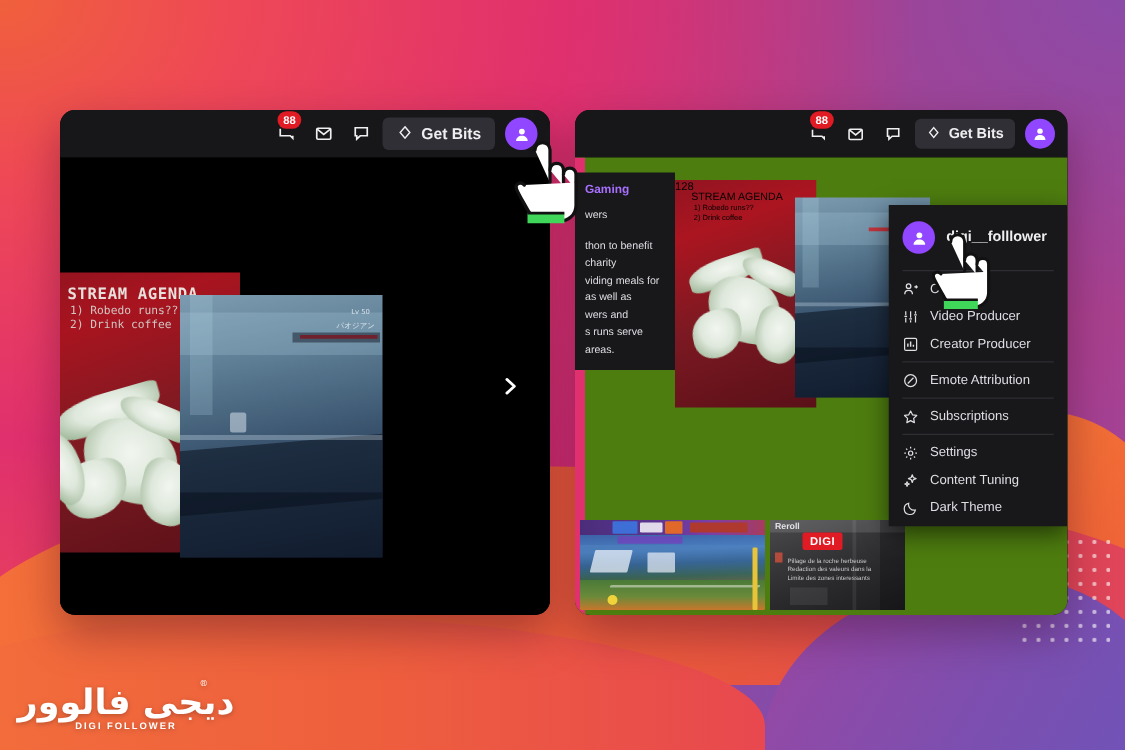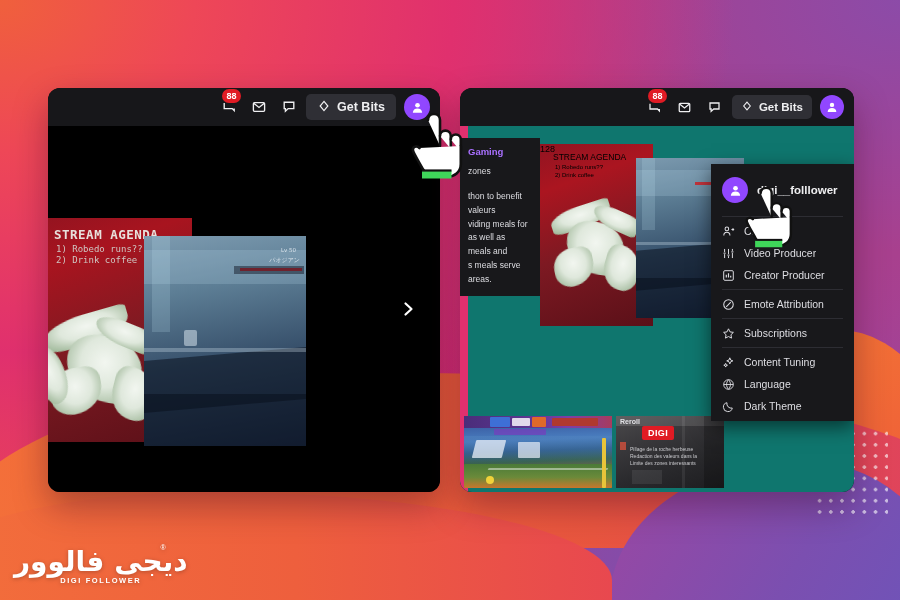--- a/index.html
+++ b/index.html
@@ -164,21 +164,21 @@
   .cg-bar { position: absolute; background: #c2343c; }
   .next-arrow {
     position: absolute; right: 22px; top: 50%; transform: translateY(-50%);
     color: #fff; display: flex; align-items: center; justify-content: center;
   }
 
   
   #win-right { left: 460px; top: 88px; width: 394px; height: 404px; }
   #win-right .stage {
     position: absolute; left: 0; top: 38px; right: 0; bottom: 0;
-    background: #0f766e; overflow: hidden;
+    background: #4d7c0f; overflow: hidden;
   }
   .pinkstrip {
     position: absolute; left: 0; top: 0; bottom: 0; width: 8px;
     background: #e0306e;
   }
   .info-panel {
     position: absolute; left: 0; top: 12px; width: 80px;
     background: #18181b; padding: 8px 6px 10px 8px;
     overflow: hidden;
   }
@@ -388,28 +388,28 @@
         <path d="M3.8 17c0-3.5 2.8-5.6 6.2-5.6S16.2 13.5 16.2 17z"></path>
       </svg>
     </div>
   </div>
 
   <div class="stage">
     <div class="pinkstrip"></div>
 
     <div class="info-panel">
       <div class="ip-title">Gaming</div>
-      <div class="ip-sub">zones</div>
+      <div class="ip-sub">wers</div>
       <div class="ip-body">
         <span>thon to benefit</span>
-        <span> valeurs</span>
+        <span> charity</span>
         <span>viding meals for</span>
         <span>as well as</span>
-        <span>meals and</span>
-        <span>s meals serve</span>
+        <span>wers and</span>
+        <span>s runs serve</span>
         <span> areas.</span>
       </div>
     </div>
 
     <div class="rg-agenda" style="left:80px; top:18px; width:113px; height:182px;">
       <div class="ag-title" style="position:absolute;left:13px;top:8px;font-size:8.5px;">STREAM AGENDA</div>
       <div class="ag-line" style="position:absolute;left:15px;top:20px;font-size:6px;">1) Robedo runs??</div>
       <div class="ag-line" style="position:absolute;left:15px;top:28px;font-size:6px;">2) Drink coffee</div>
       <div class="goo" style="left:10px; top:62px;  width:62px; height:22px; border-radius:50% 10% 60% 20%; transform:rotate(-18deg);"></div>
       <div class="goo" style="left:26px; top:78px;  width:58px; height:52px; border-radius:42% 58% 30% 70%; transform:rotate(8deg);"></div>
@@ -522,35 +522,35 @@
             <path d="M10 2.8l2.3 4.7 5.2.75-3.75 3.65.9 5.2-4.65-2.45L5.35 17.1l.9-5.2L2.5 8.25l5.2-.75z"></path>
           </svg>
         </span>
         <span class="lb">Subscriptions</span>
       </div>
 
       <div class="dd-sep"></div>
 
       <div class="dd-item">
         <span class="ic">
+          <svg width="13" height="13" viewBox="0 0 20 20" fill="none" stroke="currentColor" stroke-width="1.5">
+            <circle cx="10" cy="10" r="2.6"></circle>
+            <path d="M10 2.2v2M10 15.8v2M17.8 10h-2M4.2 10h-2M15.5 4.5l-1.4 1.4M5.9 14.1l-1.4 1.4M15.5 15.5l-1.4-1.4M5.9 5.9L4.5 4.5"></path>
+          </svg>
+        </span>
+        <span class="lb">Settings</span>
+      </div>
+      <div class="dd-item">
+        <span class="ic">
           <svg width="13" height="13" viewBox="0 0 20 20" fill="none" stroke="currentColor" stroke-width="1.5" stroke-linejoin="round">
             <path d="M12 2.8l1.3 3.4 3.4 1.3-3.4 1.3L12 12.2l-1.3-3.4L7.3 7.5l3.4-1.3z"></path>
             <path d="M5.6 11.4l.8 2 2 .8-2 .8-.8 2-.8-2-2-.8 2-.8z"></path>
           </svg>
         </span>
         <span class="lb">Content Tuning</span>
-      </div>
-      <div class="dd-item">
-        <span class="ic">
-          <svg width="13" height="13" viewBox="0 0 20 20" fill="none" stroke="currentColor" stroke-width="1.4">
-            <circle cx="10" cy="10" r="7.4"></circle>
-            <path d="M2.6 10h14.8M10 2.6c2 2.2 3 4.8 3 7.4s-1 5.2-3 7.4c-2-2.2-3-4.8-3-7.4s1-5.2 3-7.4z"></path>
-          </svg>
-        </span>
-        <span class="lb">Language</span>
       </div>
       <div class="dd-item">
         <span class="ic">
           <svg width="13" height="13" viewBox="0 0 20 20" fill="none" stroke="currentColor" stroke-width="1.5">
             <path d="M15.8 12.4A6.9 6.9 0 0 1 7.6 4.2 6.9 6.9 0 1 0 15.8 12.4z"></path>
           </svg>
         </span>
         <span class="lb">Dark Theme</span>
       </div>
 

